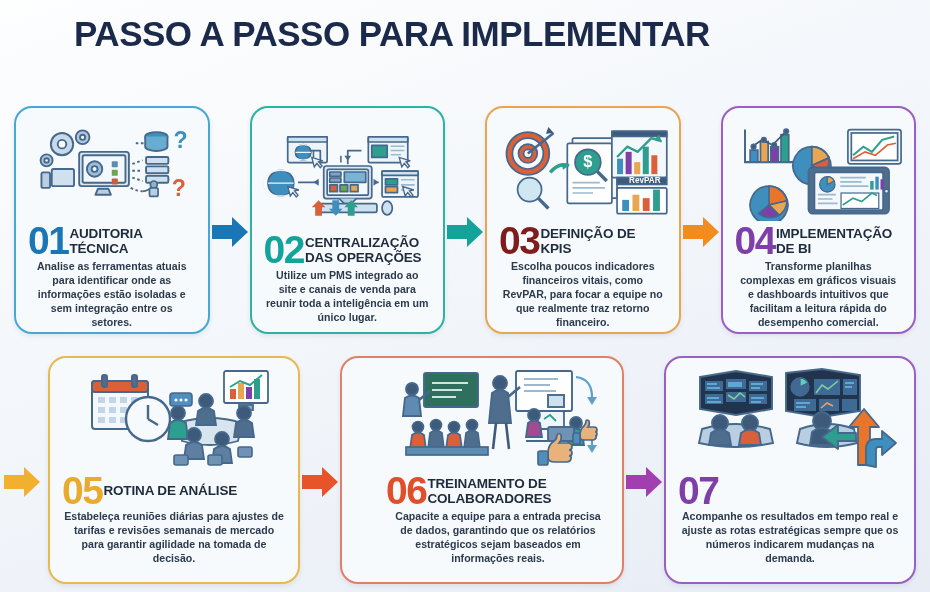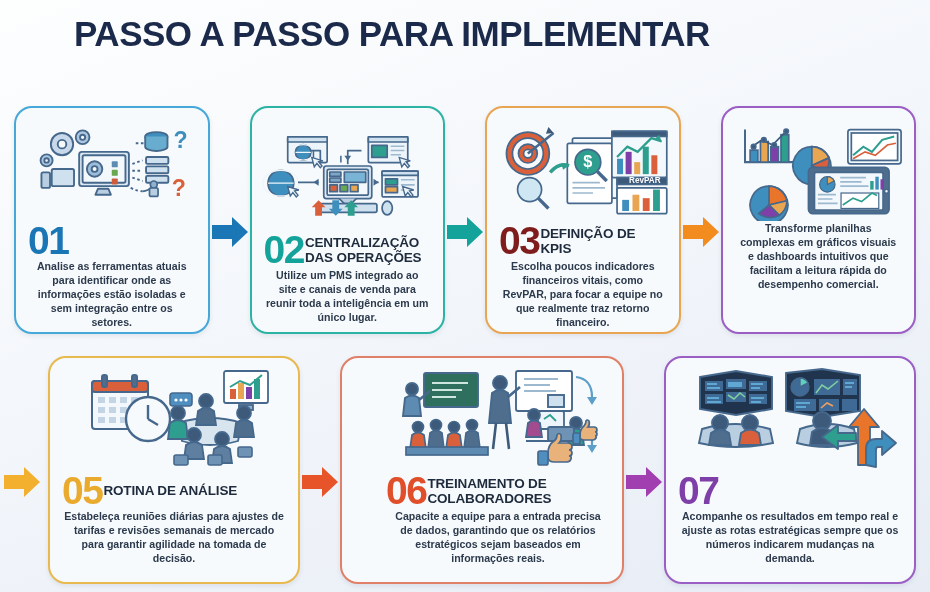--- a/index.html
+++ b/index.html
@@ -174,20 +174,21 @@
           </g>
         <text x="172" y="27" font-family="Liberation Sans, sans-serif" font-size="27" font-weight="bold" fill="#3f8fbe">?</text>
         <text x="170" y="84" font-family="Liberation Sans, sans-serif" font-size="27" font-weight="bold" fill="#d9603a">?</text>
         <path d="M148 72 q-6 6 -12 6" stroke="#45688c" stroke-width="2" fill="none"></path>
         <circle cx="149" cy="70" r="4" fill="#8fb3cf" stroke="#45688c" stroke-width="2"></circle>
         <rect x="144" y="74" width="10" height="10" rx="2" fill="#b9cee1" stroke="#45688c" stroke-width="2"></rect>
       </svg>
     </div>
     <div class="card-headline">
       <div class="step-number" style="color:#1b76b5">01</div>
+      <div class="step-title">AUDITORIA TÉCNICA</div>
     </div>
     <div class="card-body">Analise as ferramentas atuais para identificar onde as informações estão isoladas e sem integração entre os setores.</div>
   </div>
 
   <div class="arrow-gap arrow-pos">
     <svg viewBox="0 0 40 40">
         <path d="M2 13 H22 V5 L38 20 L22 35 V27 H2 Z" fill="#1b76b5"></path>
       </svg>
   </div>
 
@@ -362,20 +363,24 @@
         </g>
         <g stroke="#45688c" stroke-width="1.4" fill="#ffffff">
           <rect x="126" y="80" width="44" height="18"></rect>
         </g>
         <path d="M128 94 L140 86 L150 90 L162 80 L168 83" stroke="#2e9e8f" stroke-width="2" fill="none"></path>
         <g stroke="#9db9d0" stroke-width="2">
             <path d="M99 82 H120 M99 87 H116 M99 92 H122"></path>
           </g>
       </svg>
     </div>
+    <div class="card-headline">
+      <div class="step-number" style="color:#7e3fa8">04</div>
+      <div class="step-title">IMPLEMENTAÇÃO DE BI</div>
+    </div>
     <div class="card-body">Transforme planilhas complexas em gráficos visuais e dashboards intuitivos que facilitam a leitura rápida do desempenho comercial.</div>
   </div>
 </div>
 
 <div class="row row-bottom">
 
   <div class="arrow-lead arrow-pos">
     <svg viewBox="0 0 40 40">
         <path d="M2 13 H22 V5 L38 20 L22 35 V27 H2 Z" fill="#f2b02e"></path>
       </svg>

